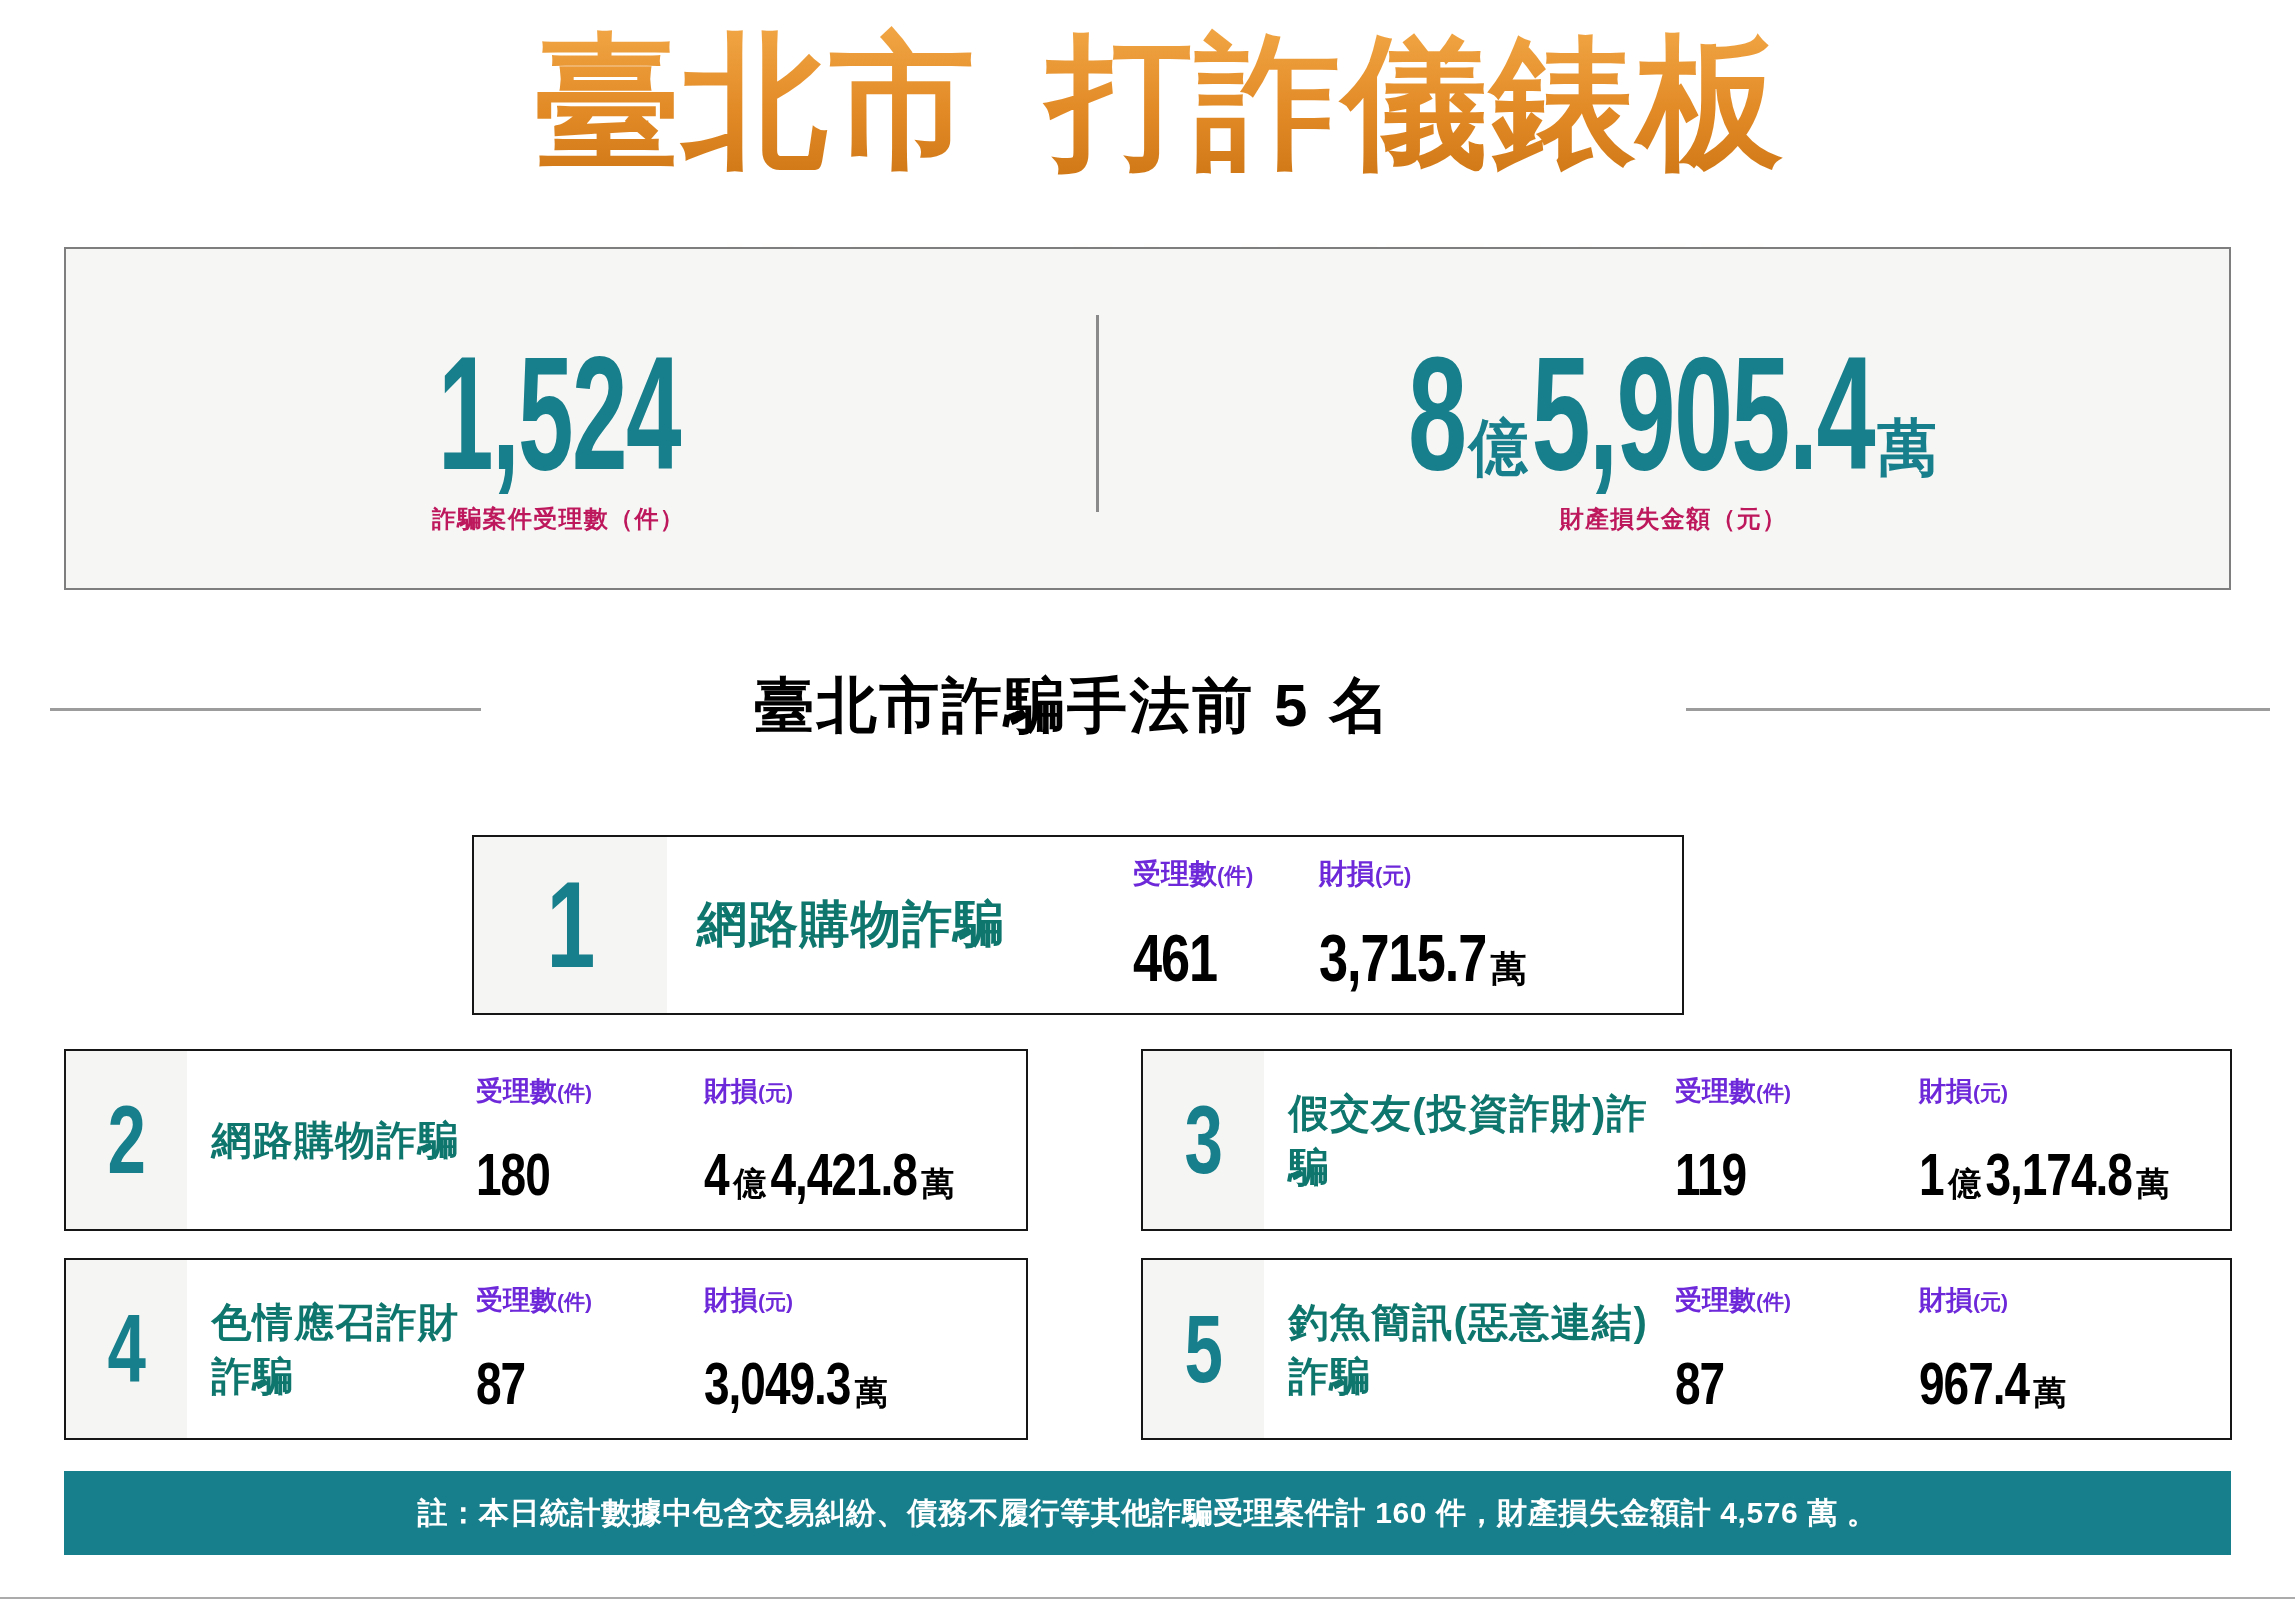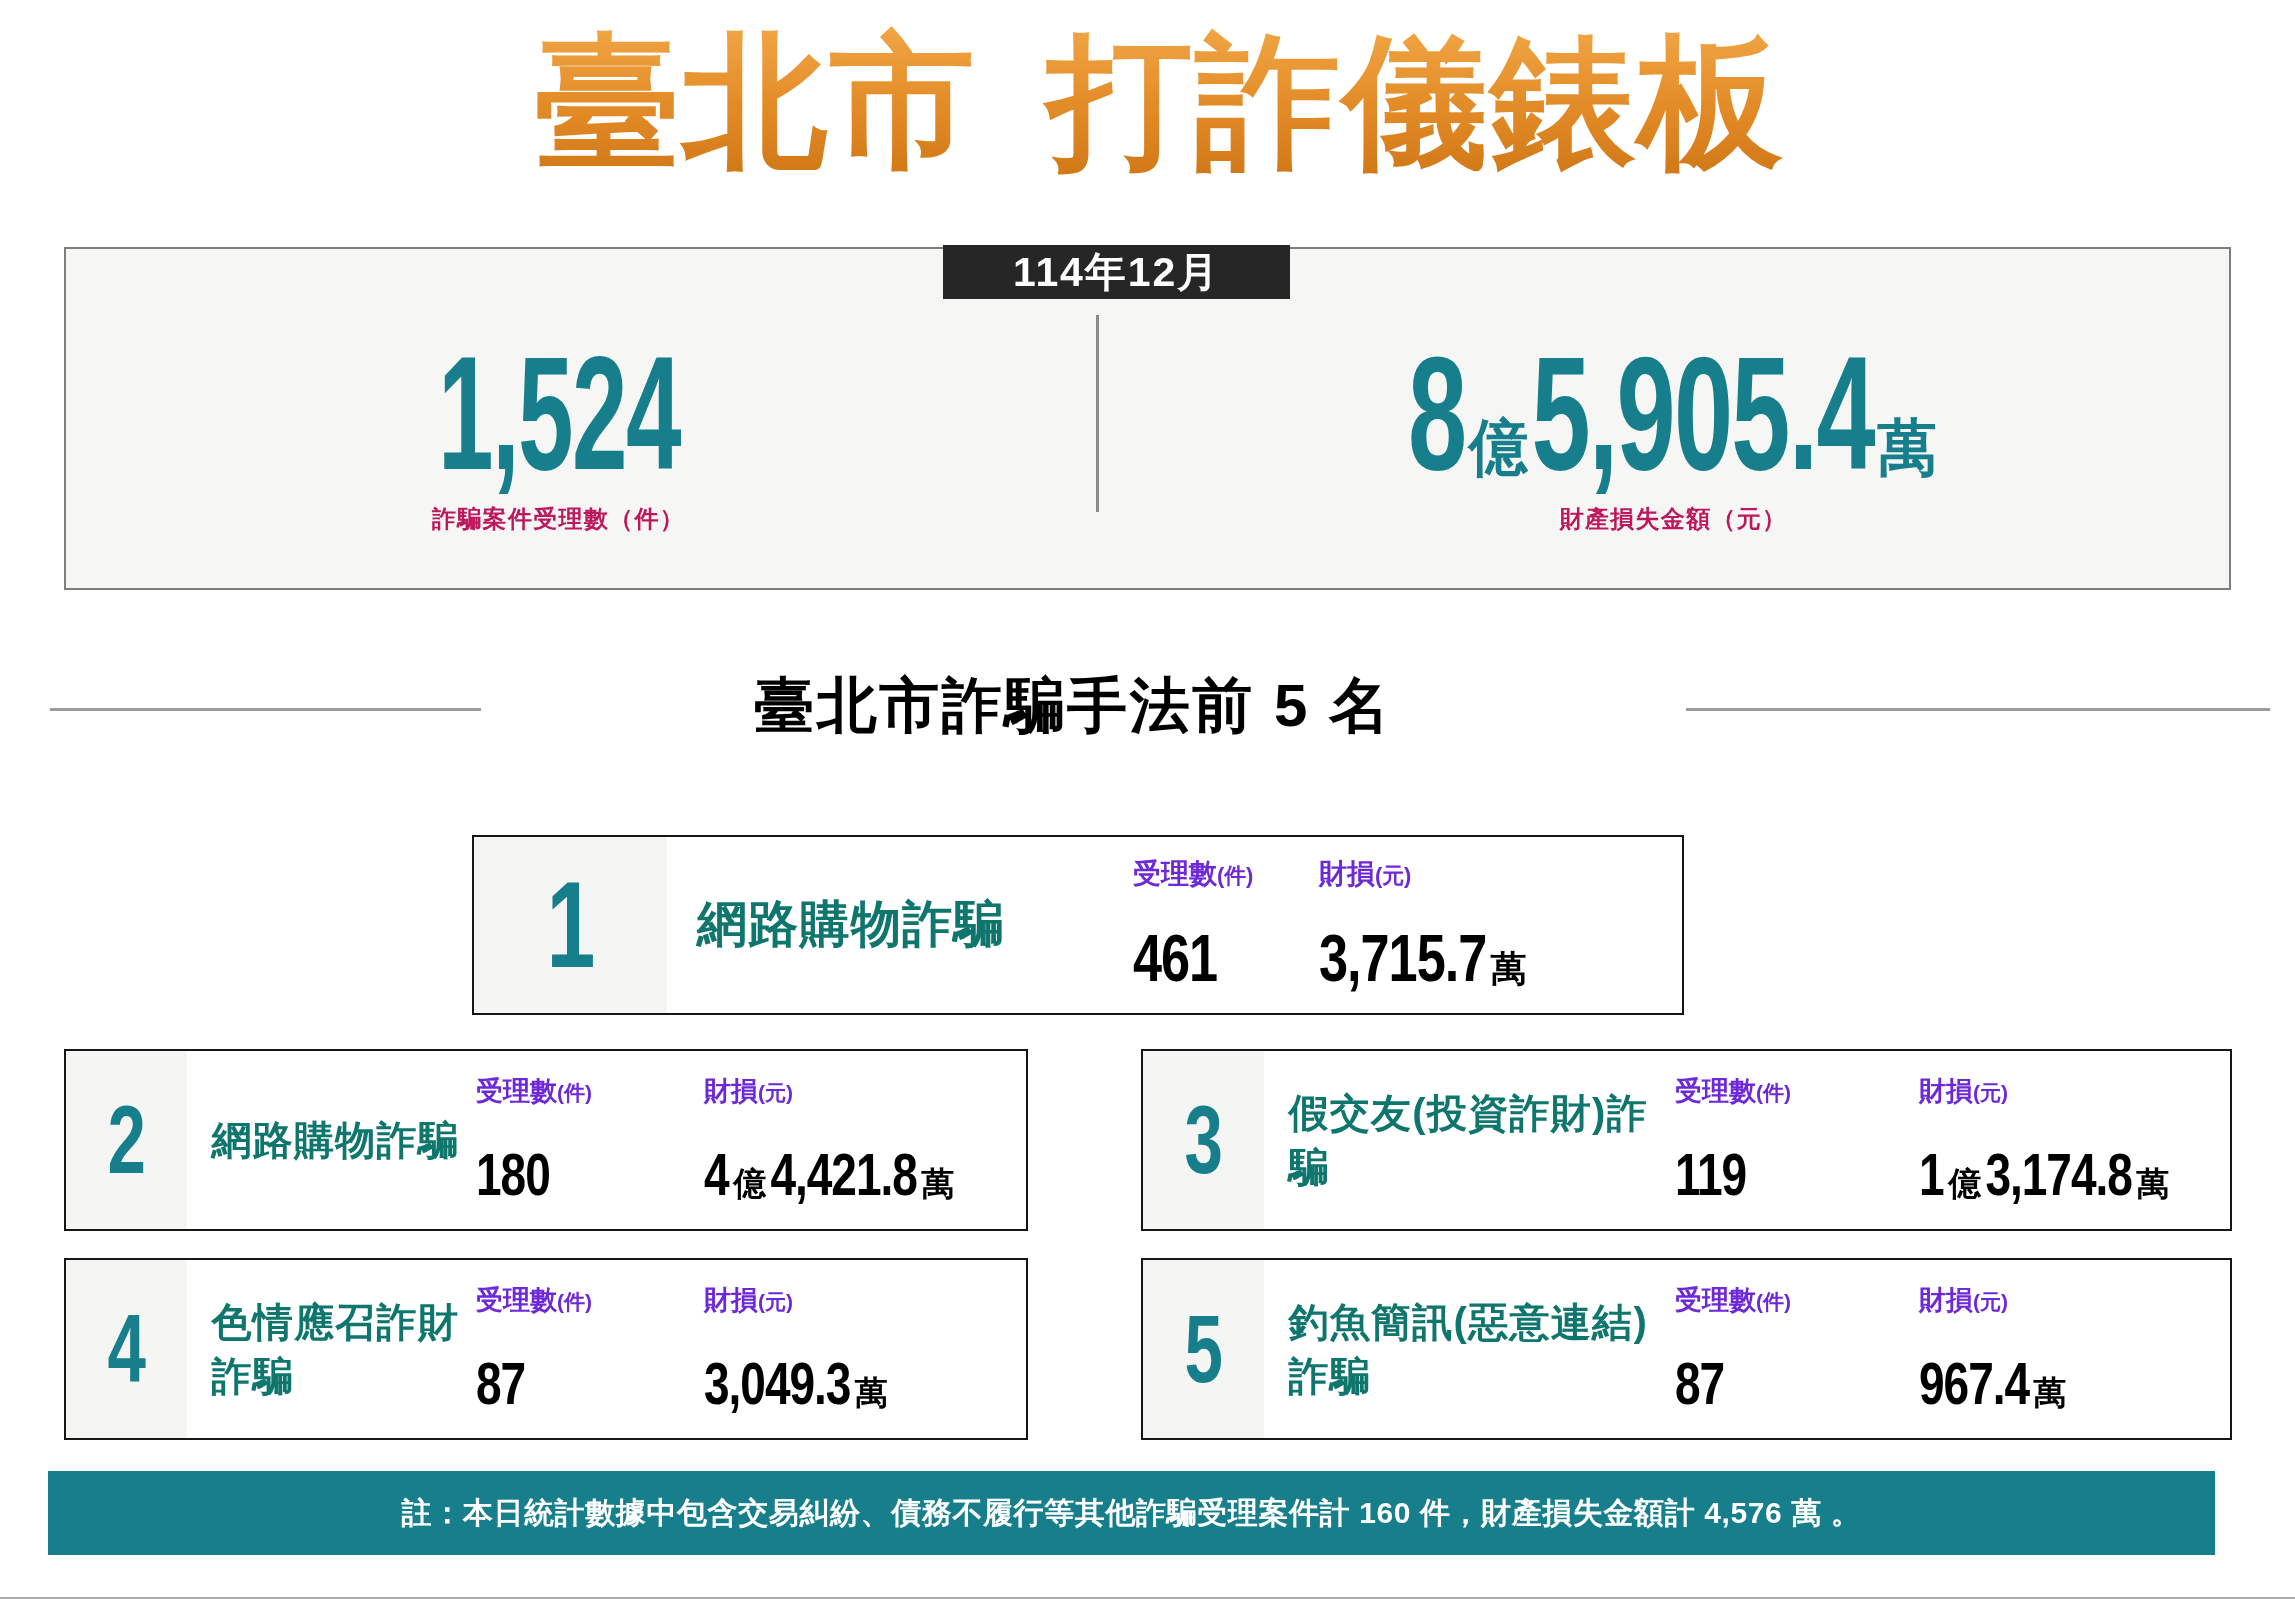--- a/index.html
+++ b/index.html
@@ -103,35 +103,34 @@
   .card-5 { left:1141px; top:1258px; width:1091px; height:182px; }
 
   .card-2 .name, .card-4 .name { width:289px; }
   .card-3 .name, .card-5 .name { width:411px; }
   .card-2 .scol.cases, .card-4 .scol.cases { width:228px; }
   .card-3 .scol.cases, .card-5 .scol.cases { width:244px; }
   .name-narrow { display:inline-block; max-width:363px; }
 
   
   .footnote {
-    position:absolute; left:48px; top:1471px; width:2167px; height:84px;
+    position:absolute; left:64px; top:1471px; width:2167px; height:84px;
     background:#177F8B; color:#ffffff; font-size:30px; font-weight:700;
     display:flex; align-items:center; justify-content:center; letter-spacing:0.6px;
   }
   .bottom-rule { position:absolute; left:0; bottom:1.9px; width:2295px; height:2.6px; background:#ABABAB; }
 </style>
 </head>
 <body>
 
 <div class="page">
 
   <div class="main-title">臺北市 打詐儀錶板</div>
 
   <div class="summary-box"></div>
-  <div class="period-badge">114年12月</div>
   <div class="summary-divider"></div>
 
   <div class="stat stat-left">
     <div class="hero-val squeeze-62">
       <span class="n">1,524</span>
     </div>
     <div class="hero-label">詐騙案件受理數（件）</div>
   </div>
 
   <div class="stat stat-right">

